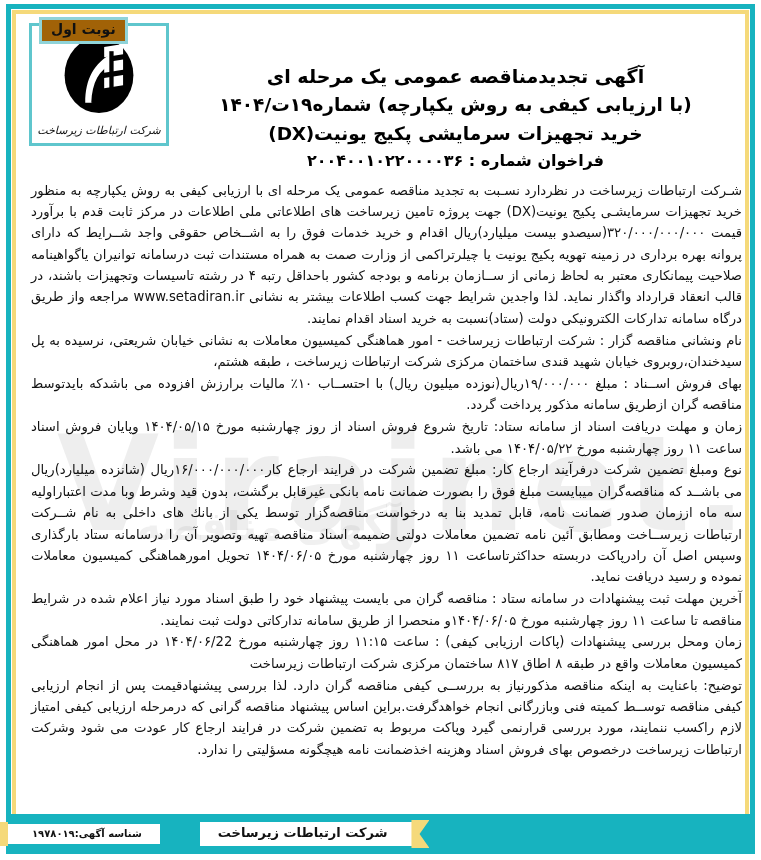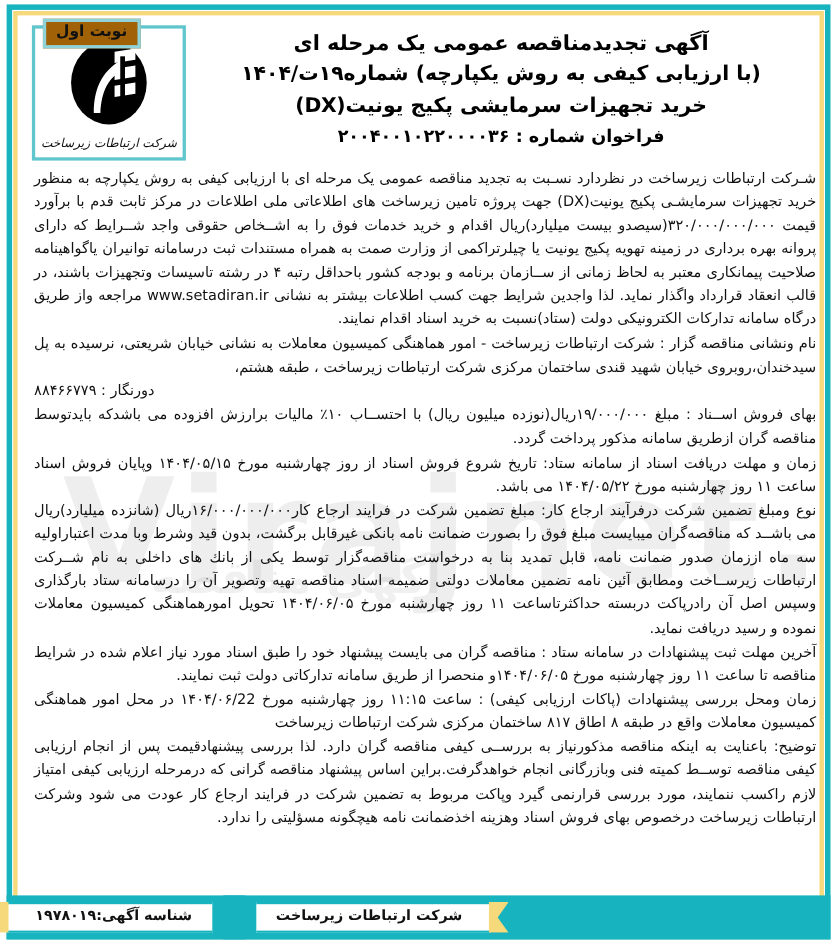--- a/index.html
+++ b/index.html
@@ -100,20 +100,21 @@
     color: #111;
     font-style: italic;
     letter-spacing: -0.2px;
     white-space: nowrap;
   }
 
   .title-block {
     flex: 1;
     text-align: center;
     padding: 4px 6px 0 6px;
+    margin-top: 37px;
   }
   .title-line {
     font-weight: bold;
     color: #000;
     font-size: 19px;
     line-height: 1.55;
     letter-spacing: -0.4px;
     white-space: nowrap;
   }
   .title-line.t2 { font-size: 18.5px; }
@@ -173,21 +174,21 @@
     display: flex;
     flex-direction: row-reverse;
     align-items: center;
     z-index: 5;
   }
   .footer-ribbon {
     position: relative;
     background: #ffffff;
     border-top: 2px solid #17b3bf;
     border-bottom: 2px solid #17b3bf;
-    font-size: 13px;
+    font-size: 10px;
     font-weight: bold;
     color: #111;
     padding: 3px 18px 4px 26px;
     margin-right: 10px;
     white-space: nowrap;
     line-height: 1.3;
   }
   .footer-ribbon::before {
     content: "";
     position: absolute;
@@ -276,21 +277,20 @@
         <div class="title-line t4">فراخوان شماره : ۲۰۰۴۰۰۱۰۲۲۰۰۰۰۳۶</div>
       </div>
 
     </div>
 
     <div class="nobat-chip">نوبت اول</div>
 
     <div class="body-text">
       <p>شـرکت ارتباطات زیرساخت در نظردارد نسـبت به تجدید مناقصه عمومی یک مرحله ای با ارزیابی کیفی به روش یکپارچه به منظور خرید تجهیزات سرمایشـی پکیج یونیت(DX) جهت پروژه تامین زیرساخت های اطلاعاتی ملی اطلاعات در مرکز ثابت قدم با برآورد قیمت ۳۲۰/۰۰۰/۰۰۰/۰۰۰(سیصدو بیست میلیارد)ریال اقدام و خرید خدمات فوق را به اشــخاص حقوقی واجد شــرایط که دارای پروانه بهره برداری در زمینه تهویه پکیج یونیت یا چیلرتراکمی از وزارت صمت به همراه مستندات ثبت درسامانه توانیران یاگواهینامه صلاحیت پیمانکاری معتبر به لحاظ زمانی از ســازمان برنامه و بودجه کشور باحداقل رتبه ۴ در رشته تاسیسات وتجهیزات باشند، در قالب انعقاد قرارداد واگذار نماید. لذا واجدین شرایط جهت کسب اطلاعات بیشتر به نشانی www.setadiran.ir مراجعه واز طریق درگاه سامانه تدارکات الکترونیکی دولت (ستاد)نسبت به خرید اسناد اقدام نمایند.</p>
       <p>نام ونشانی مناقصه گزار : شرکت ارتباطات زیرساخت - امور هماهنگی کمیسیون معاملات به نشانی خیابان شریعتی، نرسیده به پل سیدخندان،روبروی خیابان شهید قندی ساختمان مرکزی شرکت ارتباطات زیرساخت ، طبقه هشتم،</p>
-      <p class="center-last">دورنگار : ۸۸۴۶۶۷۷۹</p>
       <p>بهای فروش اســناد : مبلغ ۱۹/۰۰۰/۰۰۰ریال(نوزده میلیون ریال) با احتســاب ۱۰٪ مالیات برارزش افزوده می باشدکه بایدتوسط مناقصه گران ازطریق سامانه مذکور پرداخت گردد.</p>
       <p>زمان و مهلت دریافت اسناد از سامانه ستاد: تاریخ شروع فروش اسناد از روز چهارشنبه مورخ ۱۴۰۴/۰۵/۱۵ وپایان فروش اسناد ساعت ۱۱ روز چهارشنبه مورخ ۱۴۰۴/۰۵/۲۲ می باشد.</p>
       <p>نوع ومبلغ تضمین شرکت درفرآیند ارجاع کار: مبلغ تضمین شرکت در فرایند ارجاع کار۱۶/۰۰۰/۰۰۰/۰۰۰ریال (شانزده میلیارد)ریال می باشــد که مناقصه‌گران میبایست مبلغ فوق را بصورت ضمانت نامه بانکی غیرقابل برگشت، بدون قید وشرط وبا مدت اعتباراولیه سه ماه اززمان صدور ضمانت نامه، قابل تمدید بنا به درخواست مناقصه‌گزار توسط یکی از بانك های داخلی به نام شــرکت ارتباطات زیرســاخت ومطابق آئین نامه تضمین معاملات دولتی ضمیمه اسناد مناقصه تهیه وتصویر آن را درسامانه ستاد بارگذاری وسپس اصل آن رادرپاکت دربسته حداکثرتاساعت ۱۱ روز چهارشنبه مورخ ۱۴۰۴/۰۶/۰۵ تحویل امورهماهنگی کمیسیون معاملات نموده و رسید دریافت نماید.</p>
       <p>آخرین مهلت ثبت پیشنهادات در سامانه ستاد : مناقصه گران می بایست پیشنهاد خود را طبق اسناد مورد نیاز اعلام شده در شرایط مناقصه تا ساعت ۱۱ روز چهارشنبه مورخ ۱۴۰۴/۰۶/۰۵و منحصرا از طریق سامانه تدارکاتی دولت ثبت نمایند.</p>
       <p>زمان ومحل بررسی پیشنهادات (پاکات ارزیابی کیفی) : ساعت ۱۱:۱۵ روز چهارشنبه مورخ ۱۴۰۴/۰۶/22 در محل امور هماهنگی کمیسیون معاملات واقع در طبقه ۸ اطاق ۸۱۷ ساختمان مرکزی شرکت ارتباطات زیرساخت</p>
       <p>توضیح: باعنایت به اینکه مناقصه مذکورنیاز به بررســی کیفی مناقصه گران دارد. لذا بررسی پیشنهادقیمت پس از انجام ارزیابی کیفی مناقصه توســط کمیته فنی وبازرگانی انجام خواهدگرفت.براین اساس پیشنهاد مناقصه گرانی که درمرحله ارزیابی کیفی امتیاز لازم راکسب ننمایند، مورد بررسی قرارنمی گیرد وپاکت مربوط به تضمین شرکت در فرایند ارجاع کار عودت می شود وشرکت ارتباطات زیرساخت درخصوص بهای فروش اسناد وهزینه اخذضمانت نامه هیچگونه مسؤلیتی را ندارد.</p>
     </div>
 
   </div>
 

